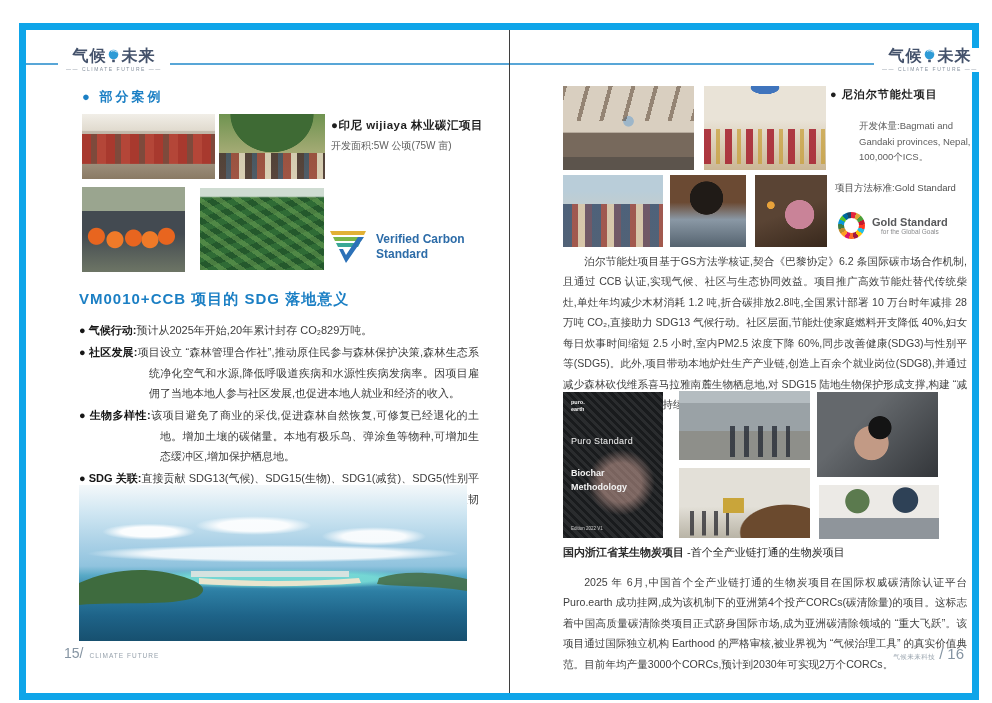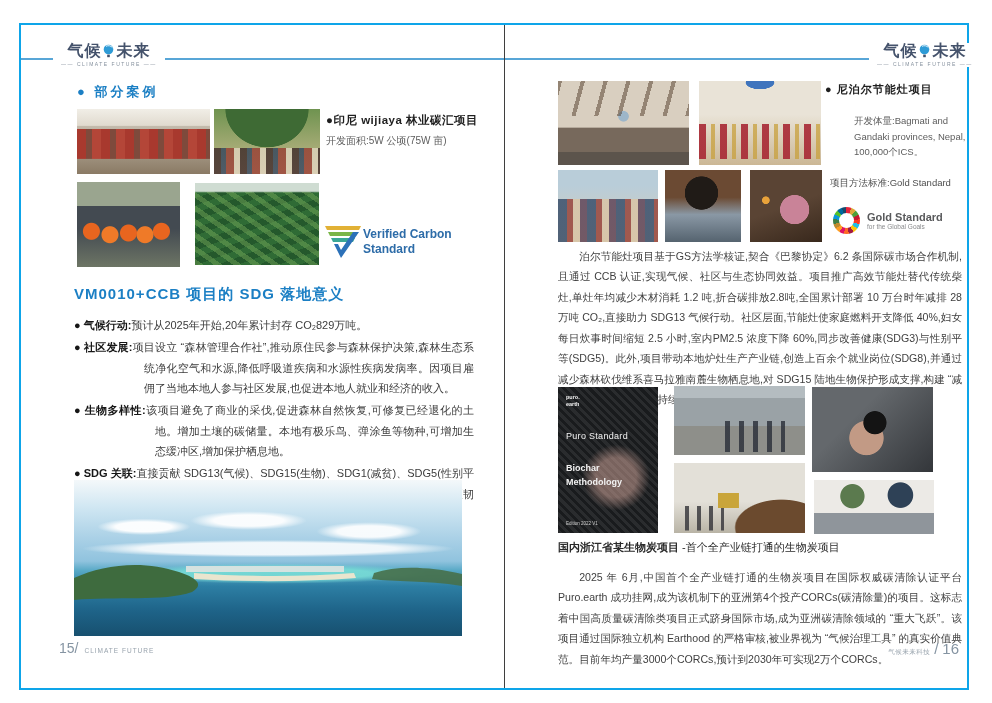--- a/index.html
+++ b/index.html
@@ -1,52 +1,52 @@
 <!DOCTYPE html>
 <html><head>
 <meta charset="utf-8">
 <style>
   html,body{margin:0;padding:0;background:#ffffff;}
   body{width:992px;height:703px;position:relative;font-family:"Liberation Sans","DejaVu Sans",sans-serif;overflow:hidden;}
-  .spread{position:absolute;left:19px;top:23px;width:946px;height:663px;background:#fff;border:2px solid #0ea5e9;}
+  .spread{position:absolute;left:19px;top:23px;width:946px;height:663px;background:#fff;border:7px solid #0ea5e9;}
   .divider{position:absolute;left:483px;top:0;width:1px;height:663px;background:#3f3f3f;}
   .blueline{position:absolute;left:0;top:33px;width:946px;height:2px;background:#58a6d7;}
   
   .logo{position:absolute;top:18px;background:#fff;padding:0 8px;text-align:center;z-index:3;}
   .logo-main{display:flex;align-items:center;justify-content:center;font-size:16px;font-weight:bold;color:#44526b;letter-spacing:1px;line-height:1;}
   .logo-sub{font-size:5px;color:#86919e;letter-spacing:1.5px;margin-top:2px;white-space:nowrap;}
   .logo-l{left:32px;}  .logo-r{left:848px;}
   
   .photo{position:absolute;background-repeat:no-repeat;overflow:hidden;}
   
   .sec-head{position:absolute;left:56px;top:58px;font-size:13px;font-weight:bold;color:#1b7fc4;letter-spacing:3px;}
   .case-title{position:absolute;left:305px;top:88px;font-size:11.5px;font-weight:bold;color:#1f1f1f;letter-spacing:.5px;}
   .case-area{position:absolute;left:305px;top:109px;font-size:10px;color:#5d5d5d;}
-  .vcs{position:absolute;left:302px;top:197px;display:flex;align-items:center;gap:0;}
+  .vcs{position:absolute;left:302px;top:197px;display:flex;align-items:center;gap:8px;}
   .vcs-text{font-size:12px;font-weight:bold;color:#2d6ca8;line-height:1.25;}
   .sdg-title{position:absolute;left:53px;top:260px;font-size:15px;font-weight:bold;color:#1b7fc4;letter-spacing:1px;}
   .bullets{position:absolute;left:53px;top:290px;width:400px;font-size:11px;line-height:1.85;color:#3c3c3c;}
   .bullet{padding-left:var(--hi);text-indent:calc(-1 * var(--hi));margin:0 0 2px 0;text-align:justify;}
   .b-label{font-weight:bold;color:#161616;}
   .coast{left:53px;top:455px;width:388px;height:156px;
     background-image:
       radial-gradient(ellipse 55% 9% at 52% 60%, rgba(120,220,214,.9) 0 45%, rgba(120,220,214,0) 72%),
       radial-gradient(ellipse 16% 7% at 18% 30%, rgba(255,255,255,.95) 0 45%, rgba(255,255,255,0) 75%),
       radial-gradient(ellipse 20% 8% at 45% 26%, rgba(255,255,255,.92) 0 45%, rgba(255,255,255,0) 75%),
       radial-gradient(ellipse 18% 8% at 76% 33%, rgba(255,255,255,.9) 0 45%, rgba(255,255,255,0) 75%),
       radial-gradient(ellipse 60% 7% at 50% 44%, rgba(255,255,255,.85) 0 55%, rgba(255,255,255,0) 80%),
       linear-gradient(180deg,#f4f8fa 0,#cfe6f2 18%,#a9d0e6 38%,#90c3de 52%,#58a9c6 58%,#2d7fa4 68%,#1e6388 84%,#17506f 100%);}
   .foot-l{position:absolute;left:38px;top:615px;color:#8594a2;display:flex;align-items:baseline;gap:6px;}
   .foot-page{font-size:14px;}
   .foot-brand{font-size:6.5px;letter-spacing:1px;color:#97a2ac;}
   
   .nepal-title{position:absolute;left:804px;top:57px;font-size:11px;font-weight:bold;color:#1f1f1f;letter-spacing:1px;}
   .nepal-lines{position:absolute;left:804px;top:88px;font-size:9.5px;color:#5d5d5d;line-height:1.65;width:140px;margin-left:29px;}
   .method-line{position:absolute;left:809px;top:152px;font-size:9.5px;color:#4f4f4f;}
-  .gs{position:absolute;left:812px;top:182px;display:flex;align-items:center;gap:7px;}
+  .gs{position:absolute;left:812px;top:182px;display:flex;align-items:center;gap:7px;text-align:center;}
   .gs-wheel{width:27px;height:27px;border-radius:50%;position:relative;
     background:conic-gradient(#e5243b 0 21deg,#dda63a 21deg 42deg,#4c9f38 42deg 64deg,#c5192d 64deg 85deg,#ff3a21 85deg 106deg,#26bde2 106deg 127deg,#fcc30b 127deg 148deg,#a21942 148deg 170deg,#fd6925 170deg 191deg,#dd1367 191deg 212deg,#fd9d24 212deg 233deg,#bf8b2e 233deg 254deg,#3f7e44 254deg 276deg,#0a97d9 276deg 297deg,#56c02b 297deg 318deg,#00689d 318deg 339deg,#19486a 339deg 360deg);}
   .gs-wheel::after{content:"";position:absolute;left:6px;top:6px;width:15px;height:15px;border-radius:50%;background:#fff;}
   .gs-line1{font-size:11px;font-weight:bold;color:#58595b;line-height:1.1;}
   .gs-line2{font-size:6.5px;color:#8a8b8d;}
   .para{position:absolute;width:404px;font-size:10.6px;line-height:1.93;color:#3f3f3f;text-align:justify;text-indent:2em;margin:0;}
   .para1{left:537px;top:221px;}
   .para2{left:537px;top:542px;}
   .caption{position:absolute;left:537px;top:515px;font-size:11px;color:#2a2a2a;}
   .caption-b{font-weight:bold;}

